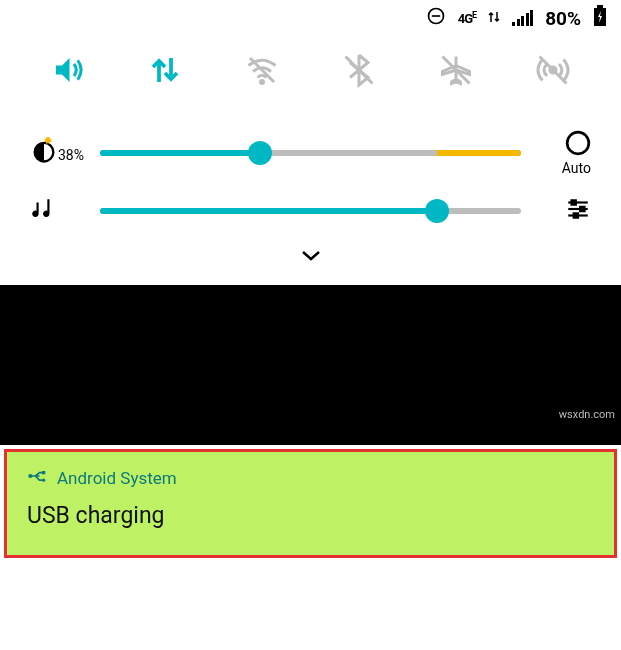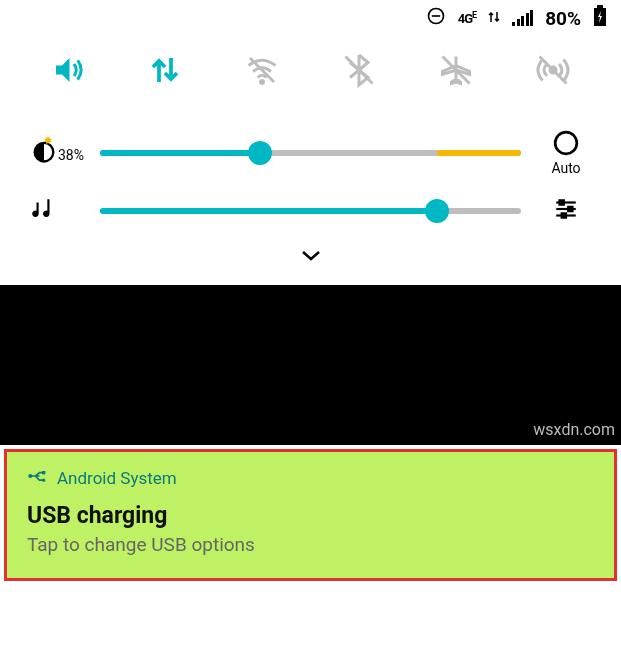--- a/index.html
+++ b/index.html
@@ -76,21 +76,21 @@
       width: 24px;
       height: 24px;
       background: #00b8c4;
       border-radius: 50%;
       cursor: pointer;
     }
     .slider-right {
       width: 50px;
       display: flex;
       flex-direction: column;
-      align-items: center;
+      align-items: flex-end;
     }
     .slider-right-label {
       font-size: 14px;
       margin-top: 4px;
     }
     .expand-row {
       display: flex;
       justify-content: center;
       padding: 12px 0 18px;
     }
@@ -110,31 +110,30 @@
       align-items: center;
       gap: 10px;
       color: #0a7a7d;
       font-size: 17px;
       margin-bottom: 12px;
     }
     .notif-title {
       font-size: 23px;
       color: #111;
       margin-bottom: 4px;
-      font-weight: bold;
     }
     .notif-body {
       font-size: 19px;
       color: #666;
     }
     .watermark {
       position: absolute;
       right: 6px;
-      top: 420px;
-      font-size: 16px;
+      top: 408px;
+      font-size: 11px;
       color: #bbb;
     }
     .signal-bars {
       display: inline-flex;
       align-items: flex-end;
       gap: 1.5px;
       height: 16px;
     }
     .signal-bars span {
       width: 3px;
@@ -289,14 +288,13 @@
       <svg width="20" height="20" viewBox="0 0 24 24" fill="#0a7a7d">
           <circle cx="4" cy="12" r="2.5"></circle>
           <rect x="18" y="6" width="4" height="4"></rect>
           <circle cx="20" cy="17" r="2"></circle>
           <path d="M4 12 L15 12 M10 12 L15 8 L18 8 M10 12 L15 17 L18 17" stroke="#0a7a7d" stroke-width="2" fill="none"></path>
         </svg>
     </span>
     <span>Android System</span>
   </div>
   <div class="notif-title">USB charging</div>
-  <div class="notif-body">Tap to change USB options</div>
 </div>
 
 </body></html>

